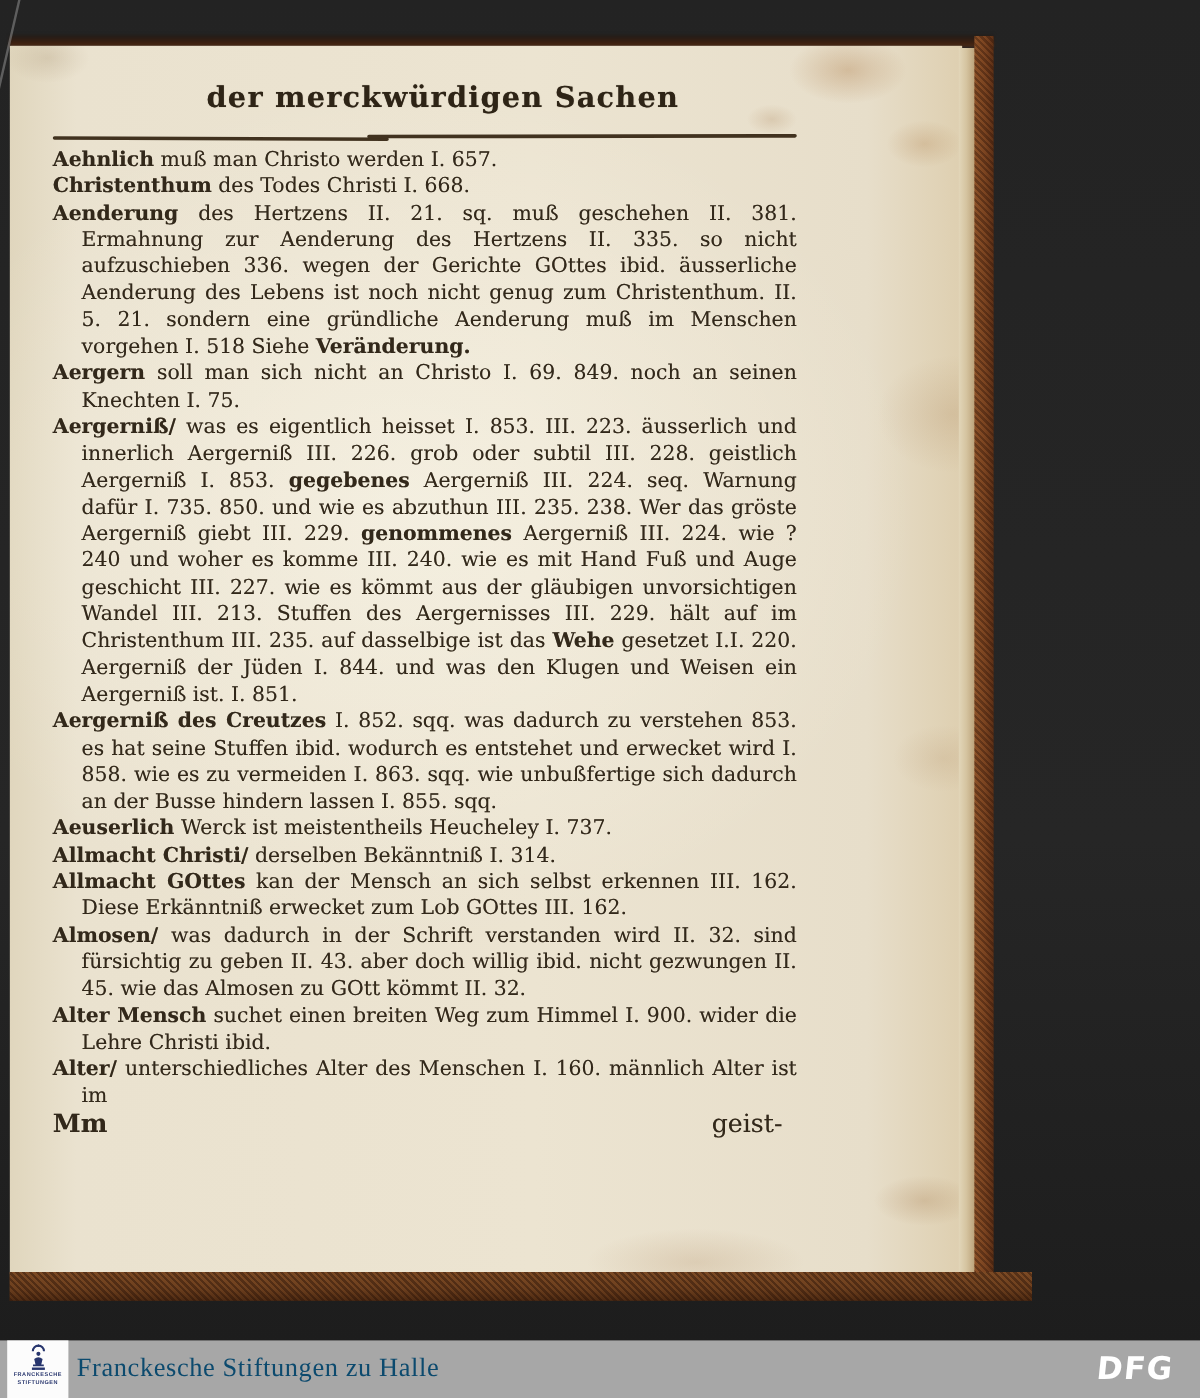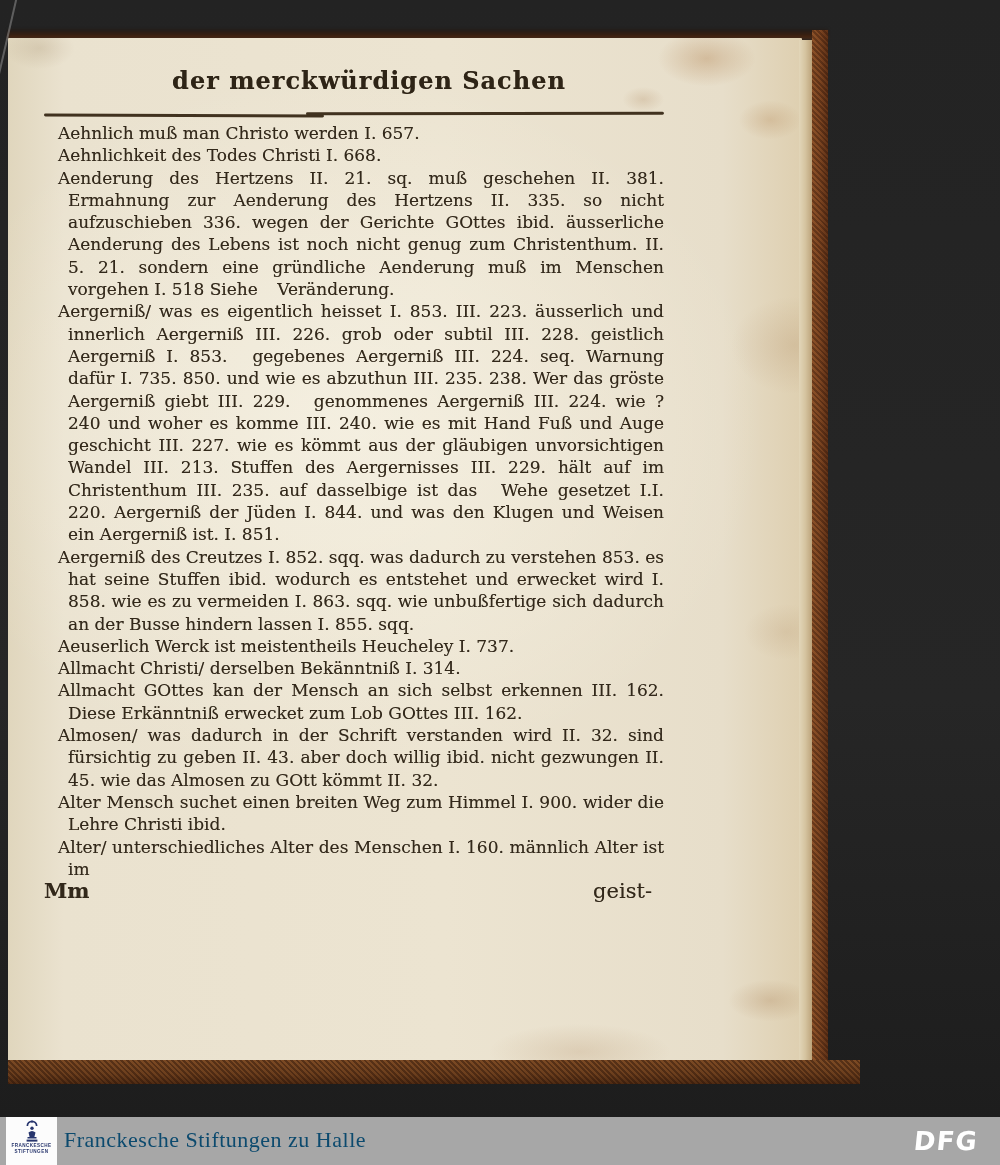--- a/index.html
+++ b/index.html
@@ -62,21 +62,21 @@
   .rule-b{left:298px;top:74px;width:358px;transform:rotate(-.1deg);}
   
   .text-block{
     position:absolute;left:36px;top:84px;width:620px;
   }
   .entry{
     margin:0;padding-left:24px;text-indent:-24px;text-align:justify;
     font-size:17px;line-height:22.3px;color:#32281a;
     text-shadow:0 0 .5px rgba(50,40,26,.45);
   }
-  .entry .b{font-weight:normal;margin-left:14px;}
+  .entry .b{font-weight:bold;}
   .catch-line{
     position:relative;height:23px;font-size:21px;line-height:22.3px;color:#32281a;
     text-align:left;font-weight:bold;text-shadow:0 0 .5px rgba(50,40,26,.45);
   }
   .catch-line .catch{position:absolute;right:12px;top:0;font-weight:normal;}
   
   .footer{
     position:absolute;left:0;top:1117px;width:1000px;height:48px;background:#a7a7a7;
   }
   .logo-box{
@@ -106,22 +106,23 @@
   <div class="cover-top"></div>
 
   <div class="page">
     <div class="header-title">der merckwürdigen Sachen</div>
     <div class="rule rule-a"></div>
     <div class="rule rule-b"></div>
 
     <div class="text-block">
       <div id="entries">
           <p class="entry"><span class="b">Aehnlich</span><span> muß man Christo werden I. 657.</span></p>
-          <p class="entry"><span class="b">Aehnlichkeit</span><span> des Todes Christi I. 668.</span></p>
+          <p class="entry"><span class="b">Christenthum</span><span> des Todes Christi I. 668.</span></p>
           <p class="entry"><span class="b">Aenderung</span><span> des Hertzens II. 21. sq. muß geschehen II. 381. Ermahnung zur Aenderung des Hertzens II. 335. so nicht aufzuschieben 336. wegen der Gerichte GOttes ibid. äusserliche Aenderung des Lebens ist noch nicht genug zum Christenthum. II. 5. 21. sondern eine gründliche Aenderung muß im Menschen vorgehen I. 518 Siehe </span><span class="b">Veränderung.</span></p>
+          <p class="entry"><span class="b">Aergern</span><span> soll man sich nicht an Christo I. 69. 849. noch an seinen Knechten I. 75.</span></p>
           <p class="entry"><span class="b">Aergerniß/</span><span> was es eigentlich heisset I. 853. III. 223. äusserlich und innerlich Aergerniß III. 226. grob oder subtil III. 228. geistlich Aergerniß I. 853. </span><span class="b">gegebenes</span><span> Aergerniß III. 224. seq. Warnung dafür I. 735. 850. und wie es abzuthun III. 235. 238. Wer das gröste Aergerniß giebt III. 229. </span><span class="b">genommenes</span><span> Aergerniß III. 224. wie ? 240 und woher es komme III. 240. wie es mit Hand Fuß und Auge geschicht III. 227. wie es kömmt aus der gläubigen unvorsichtigen Wandel III. 213. Stuffen des Aergernisses III. 229. hält auf im Christenthum III. 235. auf dasselbige ist das </span><span class="b">Wehe</span><span> gesetzet I.I. 220. Aergerniß der Jüden I. 844. und was den Klugen und Weisen ein Aergerniß ist. I. 851.</span></p>
           <p class="entry"><span class="b">Aergerniß des Creutzes</span><span> I. 852. sqq. was dadurch zu verstehen 853. es hat seine Stuffen ibid. wodurch es entstehet und erwecket wird I. 858. wie es zu vermeiden I. 863. sqq. wie unbußfertige sich dadurch an der Busse hindern lassen I. 855. sqq.</span></p>
           <p class="entry"><span class="b">Aeuserlich</span><span> Werck ist meistentheils Heucheley I. 737.</span></p>
           <p class="entry"><span class="b">Allmacht Christi/</span><span> derselben Bekänntniß I. 314.</span></p>
           <p class="entry"><span class="b">Allmacht GOttes</span><span> kan der Mensch an sich selbst erkennen III. 162. Diese Erkänntniß erwecket zum Lob GOttes III. 162.</span></p>
           <p class="entry"><span class="b">Almosen/</span><span> was dadurch in der Schrift verstanden wird II. 32. sind fürsichtig zu geben II. 43. aber doch willig ibid. nicht gezwungen II. 45. wie das Almosen zu GOtt kömmt II. 32.</span></p>
           <p class="entry"><span class="b">Alter Mensch</span><span> suchet einen breiten Weg zum Himmel I. 900. wider die Lehre Christi ibid.</span></p>
           <p class="entry"><span class="b">Alter/</span><span> unterschiedliches Alter des Menschen I. 160. männlich Alter ist im</span></p>
         </div>
       <div class="catch-line">

